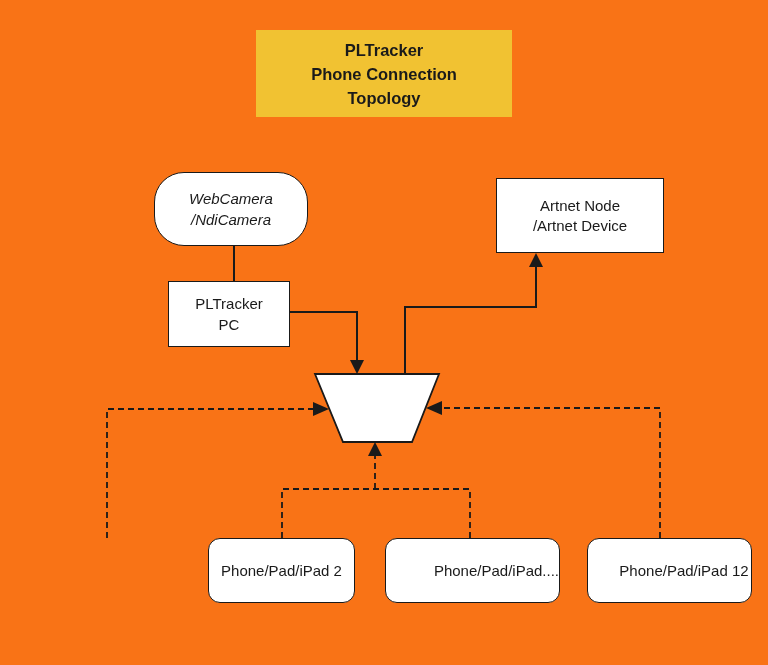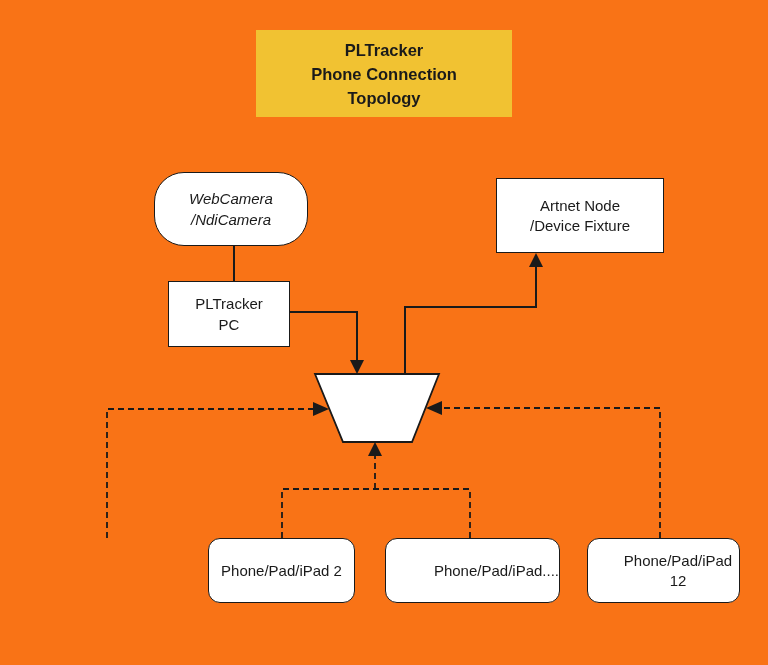--- a/index.html
+++ b/index.html
@@ -71,21 +71,21 @@
     background: transparent;
   }
   .phone-box {
     top: 538px;
     height: 65px;
     border-radius: 12px;
   }
   .phone-1 { left: 34px;  width: 146px; }
   .phone-2 { left: 208px; width: 147px; }
   .phone-3 { left: 385px; width: 175px; align-items: flex-end; }
-  .phone-4 { left: 587px; width: 153px; padding-left: 29px; }
+  .phone-4 { left: 587px; width: 165px; padding-left: 29px; }
 </style>
 </head>
 <body>
 
 <div class="canvas">
 
   <svg class="connector-layer" viewBox="0 0 768 665" xmlns="http://www.w3.org/2000/svg">
 
     <polygon points="315,374 439,374 412,442 343,442" fill="#ffffff" stroke="#1a1a1a" stroke-width="1.8"></polygon>
 
@@ -119,21 +119,21 @@
     <div>/NdiCamera</div>
   </div>
 
   <div class="node pc-box">
     <div>PLTracker</div>
     <div>PC</div>
   </div>
 
   <div class="node artnet-box">
     <div>Artnet Node</div>
-    <div>/Device Fixture</div>
+    <div>/Artnet Device</div>
   </div>
 
 
   <div class="node phone-box phone-2">
     <div>Phone/Pad/iPad 2</div>
   </div>
   <div class="node phone-box phone-3">
     <div>Phone/Pad/iPad....</div>
   </div>
   <div class="node phone-box phone-4">

